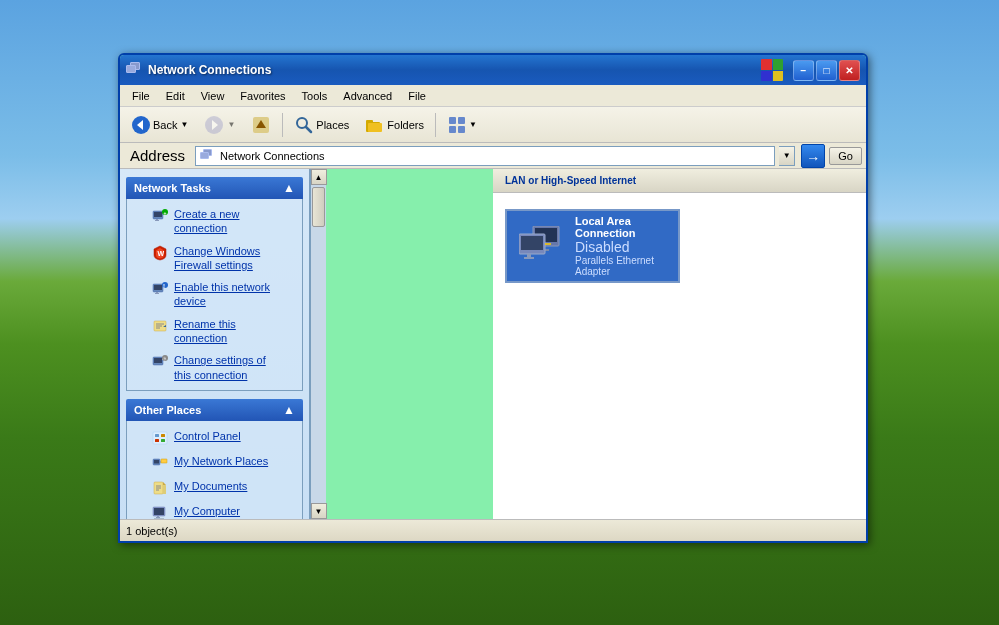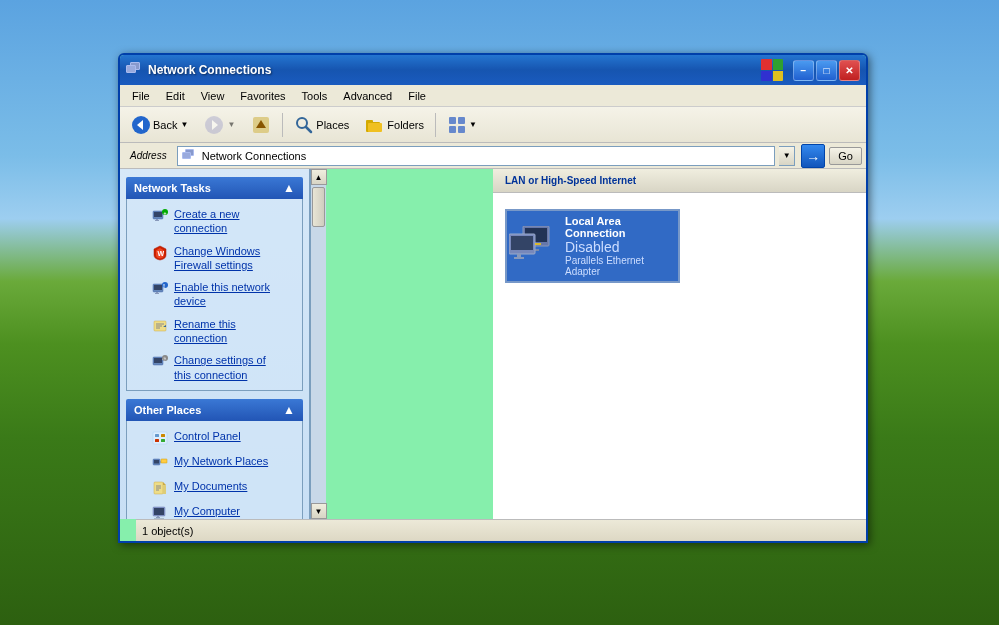--- a/index.html
+++ b/index.html
@@ -139,24 +139,23 @@
       height: 26px;
       background: #ece9d8;
       border-bottom: 1px solid #bbb;
       display: flex;
       align-items: center;
       padding: 0 4px;
       gap: 4px;
       flex-shrink: 0;
     }
     .address-label {
-      font-size: 10px;
+      font-size: 15px;
       color: #000;
       padding: 0 6px;
-      font-style: italic;
     }
     .address-input-wrap {
       flex: 1;
       display: flex;
       align-items: center;
       height: 20px;
       background: white;
       border: 1px solid #7b9ebd;
       border-radius: 0;
       padding: 0 4px;
@@ -313,21 +312,21 @@
     }
     .section-content {
       padding: 16px 12px;
     }
 
     
     .network-item {
       display: flex;
       align-items: center;
       gap: 8px;
-      padding: 4px 2px;
+      padding: 4px 12px;
       background: #316ac5;
       border: 2px solid #7798c8;
       width: 175px;
       cursor: pointer;
     }
     .network-icon-wrap {
       width: 48px;
       height: 40px;
       flex-shrink: 0;
       position: relative;
@@ -351,21 +350,20 @@
 
     
     .status-bar {
       height: 22px;
       background: linear-gradient(180deg, #ece9d8 0%, #ddd8c4 100%);
       border-top: 1px solid #bbb;
       display: flex;
       align-items: center;
       padding: 0 6px;
       flex-shrink: 0;
-      margin-left: 16px;
     }
 
     
     .left-scroll-container {
       display: flex;
       overflow: hidden;
       flex: 1;
     }
   </style>
 </head>

